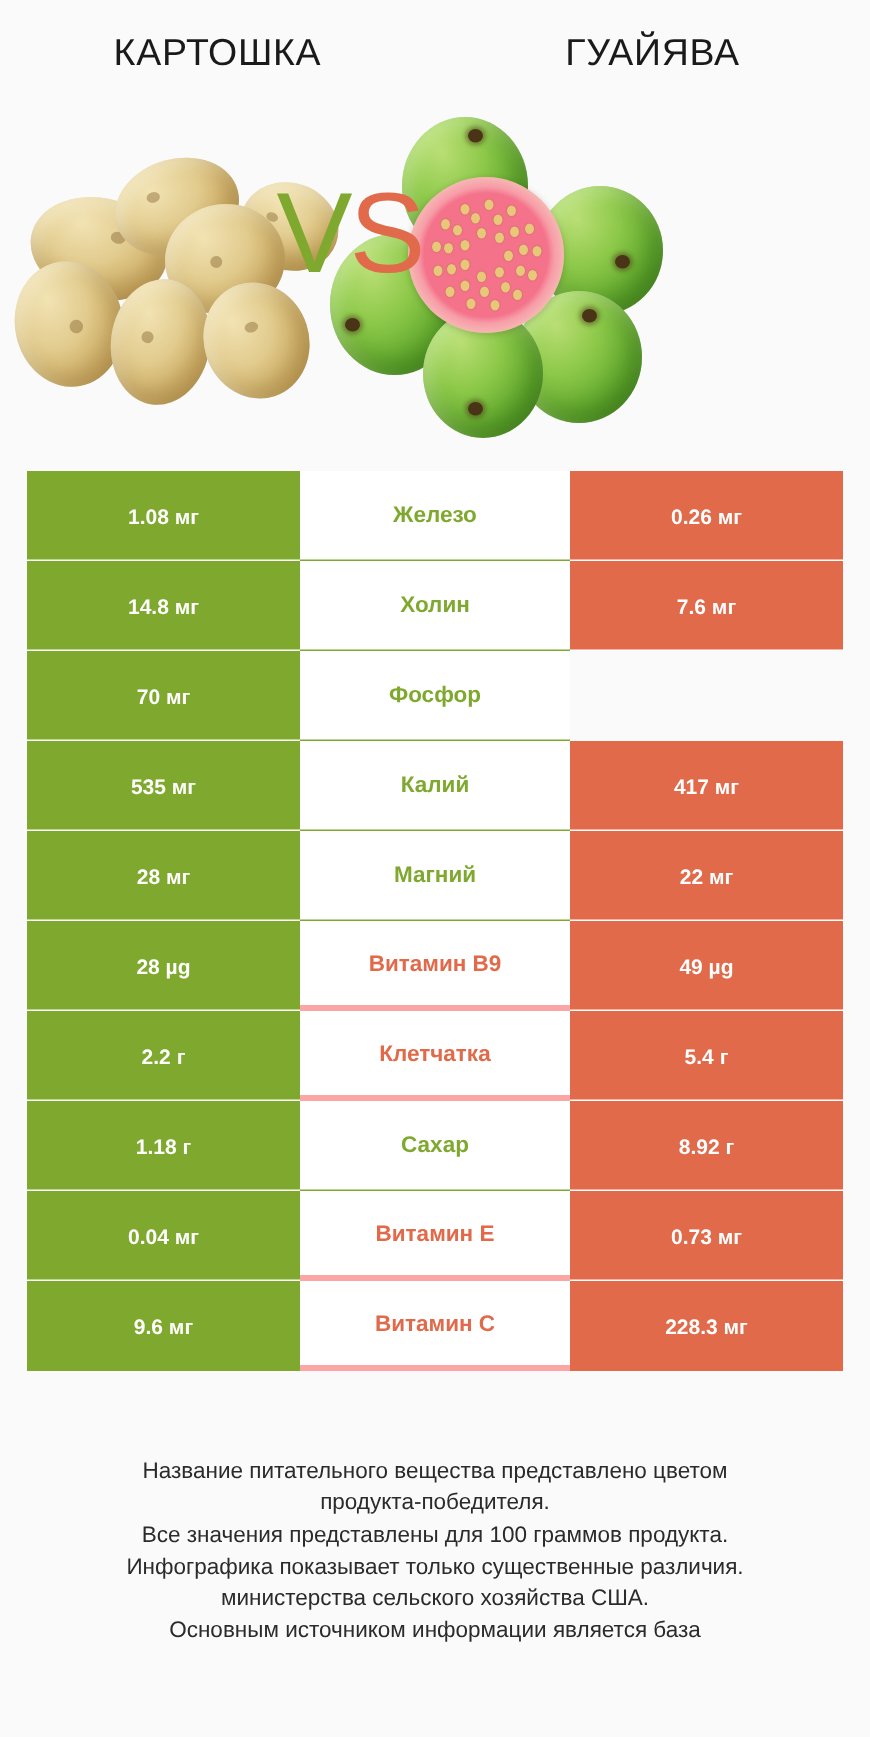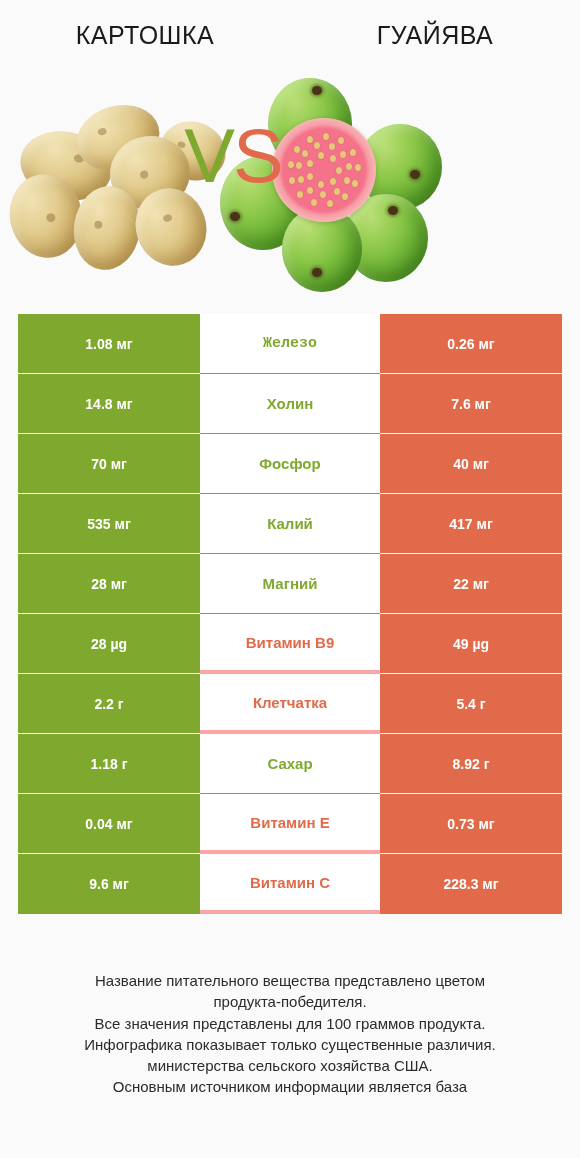--- a/index.html
+++ b/index.html
@@ -183,21 +183,21 @@
     width: 182px;
     background: #e06a4a;
     color: #ffffff;
     border-bottom: 1px solid #ffffff;
   }
   .row:last-child .cell-left,
   .row:last-child .cell-right { border-bottom: none; }
 
   .cell-mid.win-green { color: #7fa92e; border-bottom: 1px solid #7fa92e; }
   .cell-mid.win-orange { color: #e06a4a; border-bottom: 4px solid #fca5a5; }
-  .row:first-child .cell-mid { border-top: none; font-family: Liberation Mono, monospace; }
+  .row:first-child .cell-mid { border-top: none; }
 
   
   .footer {
     position: absolute;
     left: 30px;
     top: 970px;
     width: 520px;
     text-align: center;
     font-size: 15px;
     line-height: 1.42;
@@ -290,21 +290,20 @@
       <div class="cell cell-right">0.26 мг</div>
     </div>
     <div class="row">
       <div class="cell cell-left">14.8 мг</div>
       <div class="cell cell-mid win-green">Холин</div>
       <div class="cell cell-right">7.6 мг</div>
     </div>
     <div class="row">
       <div class="cell cell-left">70 мг</div>
       <div class="cell cell-mid win-green">Фосфор</div>
-      <div class="cell cell-right">40 мг</div>
     </div>
     <div class="row">
       <div class="cell cell-left">535 мг</div>
       <div class="cell cell-mid win-green">Калий</div>
       <div class="cell cell-right">417 мг</div>
     </div>
     <div class="row">
       <div class="cell cell-left">28 мг</div>
       <div class="cell cell-mid win-green">Магний</div>
       <div class="cell cell-right">22 мг</div>

